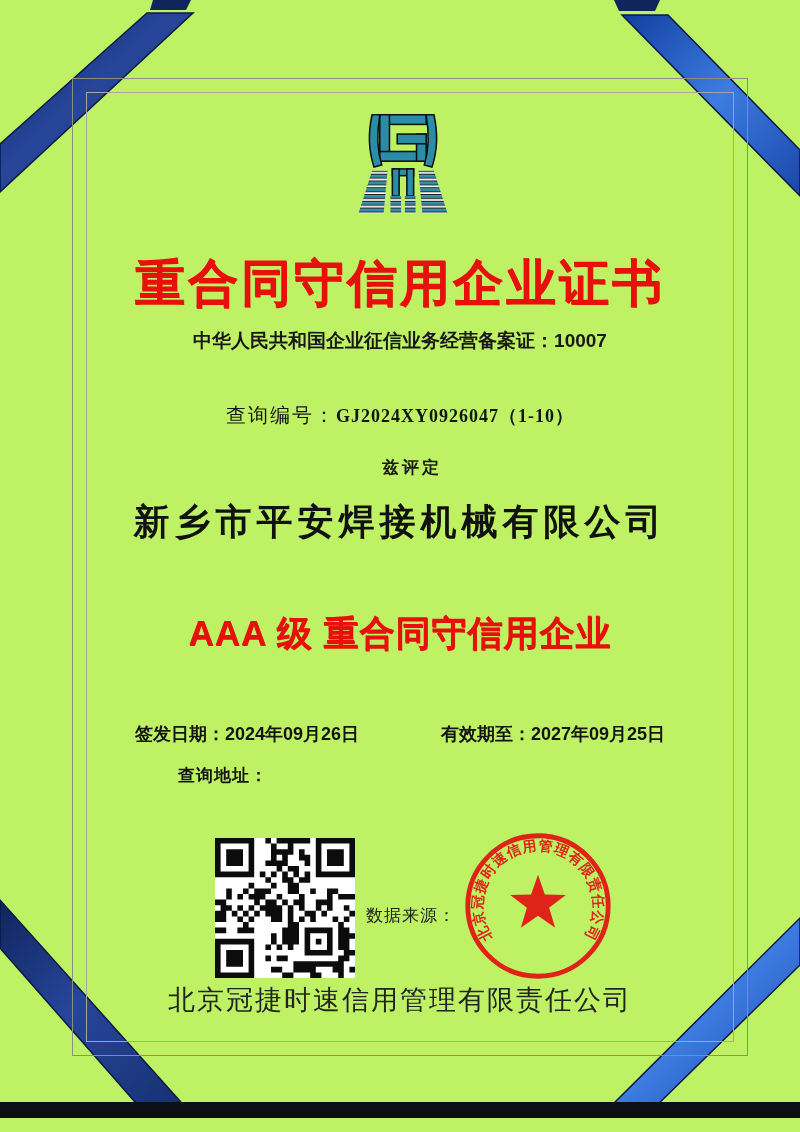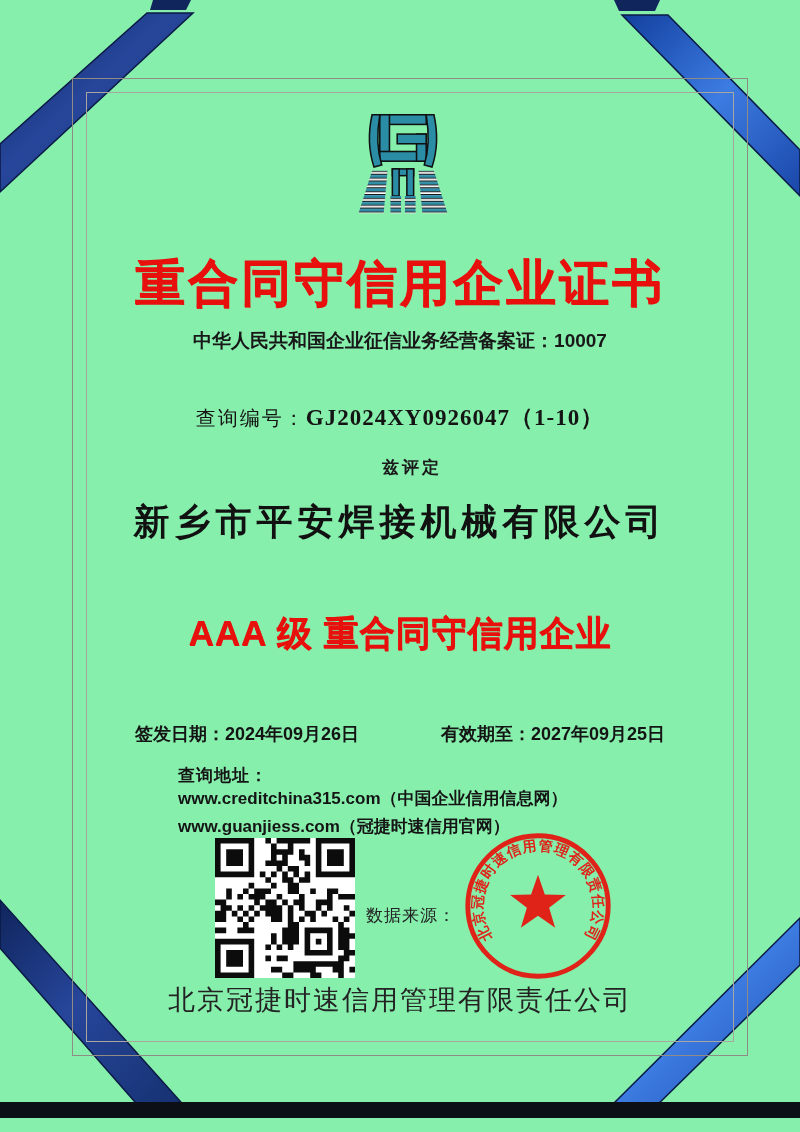--- a/index.html
+++ b/index.html
@@ -1,38 +1,38 @@
 <!DOCTYPE html>
 <html style="--title-red: #e8100c; --seal-red: #e02318; --logo-teal: #2b8ca6; --ribbon-dark: #1b3a8a; --ribbon-bright: #2257c5; --frame-bar: #0c0f16;"><head>
 <meta charset="utf-8">
 <style>
   * { margin:0; padding:0; box-sizing:border-box; }
   html,body { width:800px; }
   body { font-family:"Liberation Sans","DejaVu Sans",sans-serif; background:#ffffff; }
-  .page { position:relative; width:800px; height:1132px; background:#86efac; overflow:hidden; }
+  .page { position:relative; width:800px; height:1132px; background:#bef264; overflow:hidden; }
 
   .ribbons { position:absolute; left:0; top:0; width:800px; height:1132px; pointer-events:none; }
 
   .border-outer { position:absolute; left:72px; top:78px; width:676px; height:978px;
                   border:1.5px solid #8f8c86; }
   .border-inner { position:absolute; left:86px; top:92px; width:648px; height:950px;
                   border:1px solid #a9a6a0; }
 
   .logo-wrap { position:absolute; left:345px; top:110px; width:116px; height:112px; }
 
   .cert-title { position:absolute; left:0; top:250px; width:100%; text-align:center;
     font-size:50px; font-weight:bold; letter-spacing:3px; color:var(--title-red,#e8100c);
     text-shadow:0.5px 0.5px 0 var(--title-red,#e8100c); }
   .cert-subtitle { position:absolute; left:0; top:328px; width:100%; text-align:center;
     font-size:19px; font-weight:bold; color:#181818; }
 
   .query-line { position:absolute; left:0; top:402px; width:100%; text-align:center; color:#141414; }
   .query-line .lbl { font-size:20px; font-weight:normal; letter-spacing:2px; }
   .query-line .val { font-family:"Liberation Serif","DejaVu Serif",serif;
-    font-size:23px; font-weight:bold; letter-spacing:1px; }
+    font-size:18px; font-weight:bold; letter-spacing:1px; }
 
   .assess-line { position:absolute; left:12px; top:456px; width:100%; text-align:center;
     font-size:17px; font-weight:bold; letter-spacing:3px; color:#1a1a1a; }
 
   .company-name { position:absolute; left:0; top:498px; width:100%; text-align:center;
     font-family:"Liberation Serif","DejaVu Serif",serif; font-size:36px; font-weight:600;
     letter-spacing:5px; color:#111; }
 
   .rating-line { position:absolute; left:0; top:610px; width:100%; text-align:center;
     font-size:35px; font-weight:bold; letter-spacing:1px; color:var(--title-red,#e8100c);
@@ -142,24 +142,20 @@
     <div>
       <span>签发日期：</span><span>2024年09月26日</span>
     </div>
     <div>
       <span>有效期至：</span><span>2027年09月25日</span>
     </div>
   </div>
 
   <div class="addr-block">
     <span class="lbl">查询地址：</span>
-    <span class="addr-urls">
-      <span>www.creditchina315.com（中国企业信用信息网）</span>
-      <span>www.guanjiess.com（冠捷时速信用官网）</span>
-    </span>
   </div>
 
   <div class="qr-box">
     <svg viewBox="0 0 140 140" width="140" height="140">
       <rect x="0" y="0" width="140" height="140" fill="#ffffff"></rect>
       <path id="qr-path" d="M0.0 0.0h39.2v5.6h-39.2zM0.0 33.6h39.2v5.6h-39.2zM0.0 5.6h5.6v28.0h-5.6zM33.6 5.6h5.6v28.0h-5.6zM11.2 11.2h16.8v16.8h-16.8zM100.8 0.0h39.2v5.6h-39.2zM100.8 33.6h39.2v5.6h-39.2zM100.8 5.6h5.6v28.0h-5.6zM134.4 5.6h5.6v28.0h-5.6zM112.0 11.2h16.8v16.8h-16.8zM0.0 100.8h39.2v5.6h-39.2zM0.0 134.4h39.2v5.6h-39.2zM0.0 106.4h5.6v28.0h-5.6zM33.6 106.4h5.6v28.0h-5.6zM11.2 112.0h16.8v16.8h-16.8zM89.6 89.6h28.0v5.6h-28.0zM89.6 112.0h28.0v5.6h-28.0zM89.6 95.2h5.6v16.8h-5.6zM112.0 95.2h5.6v16.8h-5.6zM100.8 100.8h5.6v5.6h-5.6zM44.8 33.6h5.6v5.6h-5.6zM33.6 44.8h5.6v5.6h-5.6zM56.0 33.6h5.6v5.6h-5.6zM33.6 56.0h5.6v5.6h-5.6zM67.2 33.6h5.6v5.6h-5.6zM33.6 67.2h5.6v5.6h-5.6zM78.4 33.6h5.6v5.6h-5.6zM33.6 78.4h5.6v5.6h-5.6zM89.6 33.6h5.6v5.6h-5.6zM33.6 89.6h5.6v5.6h-5.6zM50.4 0.0h5.6v5.6h-5.6zM61.6 0.0h5.6v5.6h-5.6zM67.2 0.0h5.6v5.6h-5.6zM72.8 0.0h5.6v5.6h-5.6zM78.4 0.0h5.6v5.6h-5.6zM84.0 0.0h5.6v5.6h-5.6zM89.6 0.0h5.6v5.6h-5.6zM56.0 5.6h5.6v5.6h-5.6zM72.8 5.6h5.6v5.6h-5.6zM56.0 11.2h5.6v5.6h-5.6zM61.6 11.2h5.6v5.6h-5.6zM67.2 11.2h5.6v5.6h-5.6zM72.8 11.2h5.6v5.6h-5.6zM84.0 11.2h5.6v5.6h-5.6zM56.0 16.8h5.6v5.6h-5.6zM67.2 16.8h5.6v5.6h-5.6zM84.0 16.8h5.6v5.6h-5.6zM89.6 16.8h5.6v5.6h-5.6zM50.4 22.4h5.6v5.6h-5.6zM56.0 22.4h5.6v5.6h-5.6zM61.6 22.4h5.6v5.6h-5.6zM67.2 22.4h5.6v5.6h-5.6zM89.6 22.4h5.6v5.6h-5.6zM61.6 28.0h5.6v5.6h-5.6zM72.8 28.0h5.6v5.6h-5.6zM78.4 28.0h5.6v5.6h-5.6zM50.4 39.2h5.6v5.6h-5.6zM67.2 39.2h5.6v5.6h-5.6zM72.8 39.2h5.6v5.6h-5.6zM84.0 39.2h5.6v5.6h-5.6zM89.6 39.2h5.6v5.6h-5.6zM56.0 44.8h5.6v5.6h-5.6zM72.8 44.8h5.6v5.6h-5.6zM78.4 44.8h5.6v5.6h-5.6zM11.2 50.4h5.6v5.6h-5.6zM28.0 50.4h5.6v5.6h-5.6zM39.2 50.4h5.6v5.6h-5.6zM44.8 50.4h5.6v5.6h-5.6zM50.4 50.4h5.6v5.6h-5.6zM72.8 50.4h5.6v5.6h-5.6zM78.4 50.4h5.6v5.6h-5.6zM95.2 50.4h5.6v5.6h-5.6zM112.0 50.4h5.6v5.6h-5.6zM117.6 50.4h5.6v5.6h-5.6zM11.2 56.0h5.6v5.6h-5.6zM22.4 56.0h5.6v5.6h-5.6zM39.2 56.0h5.6v5.6h-5.6zM44.8 56.0h5.6v5.6h-5.6zM61.6 56.0h5.6v5.6h-5.6zM84.0 56.0h5.6v5.6h-5.6zM112.0 56.0h5.6v5.6h-5.6zM123.2 56.0h5.6v5.6h-5.6zM128.8 56.0h5.6v5.6h-5.6zM134.4 56.0h5.6v5.6h-5.6zM0.0 61.6h5.6v5.6h-5.6zM5.6 61.6h5.6v5.6h-5.6zM39.2 61.6h5.6v5.6h-5.6zM50.4 61.6h5.6v5.6h-5.6zM56.0 61.6h5.6v5.6h-5.6zM67.2 61.6h5.6v5.6h-5.6zM78.4 61.6h5.6v5.6h-5.6zM84.0 61.6h5.6v5.6h-5.6zM100.8 61.6h5.6v5.6h-5.6zM106.4 61.6h5.6v5.6h-5.6zM112.0 61.6h5.6v5.6h-5.6zM5.6 67.2h5.6v5.6h-5.6zM11.2 67.2h5.6v5.6h-5.6zM22.4 67.2h5.6v5.6h-5.6zM44.8 67.2h5.6v5.6h-5.6zM50.4 67.2h5.6v5.6h-5.6zM56.0 67.2h5.6v5.6h-5.6zM61.6 67.2h5.6v5.6h-5.6zM72.8 67.2h5.6v5.6h-5.6zM84.0 67.2h5.6v5.6h-5.6zM100.8 67.2h5.6v5.6h-5.6zM112.0 67.2h5.6v5.6h-5.6zM128.8 67.2h5.6v5.6h-5.6zM0.0 72.8h5.6v5.6h-5.6zM5.6 72.8h5.6v5.6h-5.6zM16.8 72.8h5.6v5.6h-5.6zM28.0 72.8h5.6v5.6h-5.6zM39.2 72.8h5.6v5.6h-5.6zM50.4 72.8h5.6v5.6h-5.6zM56.0 72.8h5.6v5.6h-5.6zM61.6 72.8h5.6v5.6h-5.6zM72.8 72.8h5.6v5.6h-5.6zM89.6 72.8h5.6v5.6h-5.6zM95.2 72.8h5.6v5.6h-5.6zM106.4 72.8h5.6v5.6h-5.6zM134.4 72.8h5.6v5.6h-5.6zM0.0 78.4h5.6v5.6h-5.6zM5.6 78.4h5.6v5.6h-5.6zM22.4 78.4h5.6v5.6h-5.6zM56.0 78.4h5.6v5.6h-5.6zM61.6 78.4h5.6v5.6h-5.6zM72.8 78.4h5.6v5.6h-5.6zM84.0 78.4h5.6v5.6h-5.6zM95.2 78.4h5.6v5.6h-5.6zM117.6 78.4h5.6v5.6h-5.6zM128.8 78.4h5.6v5.6h-5.6zM28.0 84.0h5.6v5.6h-5.6zM72.8 84.0h5.6v5.6h-5.6zM78.4 84.0h5.6v5.6h-5.6zM123.2 84.0h5.6v5.6h-5.6zM0.0 89.6h5.6v5.6h-5.6zM5.6 89.6h5.6v5.6h-5.6zM22.4 89.6h5.6v5.6h-5.6zM28.0 89.6h5.6v5.6h-5.6zM67.2 89.6h5.6v5.6h-5.6zM72.8 89.6h5.6v5.6h-5.6zM78.4 89.6h5.6v5.6h-5.6zM123.2 89.6h5.6v5.6h-5.6zM128.8 89.6h5.6v5.6h-5.6zM56.0 95.2h5.6v5.6h-5.6zM67.2 95.2h5.6v5.6h-5.6zM72.8 95.2h5.6v5.6h-5.6zM78.4 95.2h5.6v5.6h-5.6zM123.2 95.2h5.6v5.6h-5.6zM128.8 95.2h5.6v5.6h-5.6zM134.4 95.2h5.6v5.6h-5.6zM56.0 100.8h5.6v5.6h-5.6zM67.2 100.8h5.6v5.6h-5.6zM72.8 100.8h5.6v5.6h-5.6zM78.4 100.8h5.6v5.6h-5.6zM123.2 100.8h5.6v5.6h-5.6zM128.8 100.8h5.6v5.6h-5.6zM50.4 106.4h5.6v5.6h-5.6zM61.6 106.4h5.6v5.6h-5.6zM72.8 106.4h5.6v5.6h-5.6zM123.2 106.4h5.6v5.6h-5.6zM128.8 106.4h5.6v5.6h-5.6zM128.8 112.0h5.6v5.6h-5.6zM134.4 112.0h5.6v5.6h-5.6zM50.4 117.6h5.6v5.6h-5.6zM61.6 117.6h5.6v5.6h-5.6zM67.2 117.6h5.6v5.6h-5.6zM123.2 117.6h5.6v5.6h-5.6zM128.8 117.6h5.6v5.6h-5.6zM78.4 123.2h5.6v5.6h-5.6zM84.0 123.2h5.6v5.6h-5.6zM89.6 123.2h5.6v5.6h-5.6zM95.2 123.2h5.6v5.6h-5.6zM100.8 123.2h5.6v5.6h-5.6zM106.4 123.2h5.6v5.6h-5.6zM112.0 123.2h5.6v5.6h-5.6zM117.6 123.2h5.6v5.6h-5.6zM123.2 123.2h5.6v5.6h-5.6zM56.0 128.8h5.6v5.6h-5.6zM61.6 128.8h5.6v5.6h-5.6zM78.4 128.8h5.6v5.6h-5.6zM84.0 128.8h5.6v5.6h-5.6zM89.6 128.8h5.6v5.6h-5.6zM95.2 128.8h5.6v5.6h-5.6zM117.6 128.8h5.6v5.6h-5.6zM123.2 128.8h5.6v5.6h-5.6zM134.4 128.8h5.6v5.6h-5.6zM67.2 134.4h5.6v5.6h-5.6zM72.8 134.4h5.6v5.6h-5.6zM95.2 134.4h5.6v5.6h-5.6zM100.8 134.4h5.6v5.6h-5.6zM123.2 134.4h5.6v5.6h-5.6z" fill="#0c0c0c"></path>
     </svg>
   </div>
 
   <div class="data-source">数据来源：</div>

